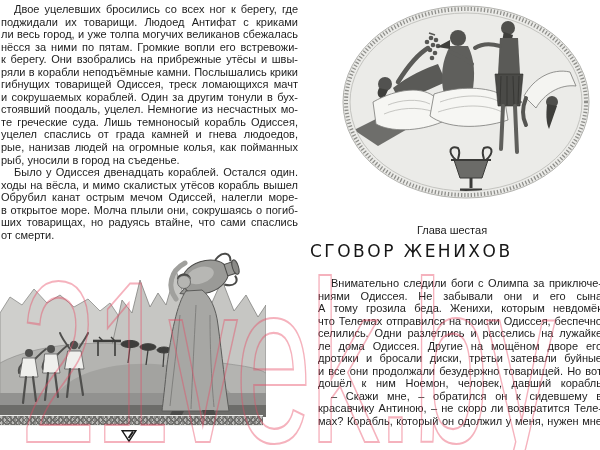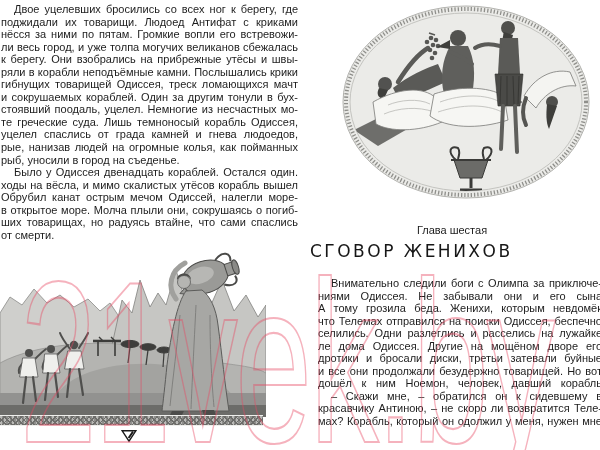--- a/index.html
+++ b/index.html
@@ -34,22 +34,22 @@
              pointer-events:none;z-index:50;white-space:nowrap;}
 </style>
 </head>
 <body>
 
 <div id="stage">
 
   <div class="col body-text" id="left-text">
     <div class="line ind">Двое уцелевших бросились со всех ног к берегу, где</div>
     <div class="line">поджидали их товарищи. Людоед Антифат с криками</div>
+    <div class="line">ли весь город, и уже толпа могучих великанов сбежалась</div>
     <div class="line">нёсся за ними по пятам. Громкие вопли его встревожи-</div>
-    <div class="line">ли весь город, и уже толпа могучих великанов сбежалась</div>
     <div class="line">к берегу. Они взобрались на прибрежные утёсы и швы-</div>
     <div class="line">ряли в корабли неподъёмные камни. Послышались крики</div>
     <div class="line">гибнущих товарищей Одиссея, треск ломающихся мачт</div>
     <div class="line">и сокрушаемых кораблей. Один за другим тонули в бух-</div>
     <div class="line">стоявший поодаль, уцелел. Немногие из несчастных мо-</div>
     <div class="line">те греческие суда. Лишь темноносый корабль Одиссея,</div>
     <div class="line">уцелел спаслись от града камней и гнева людоедов, кото-</div>
     <div class="line">рые, нанизав людей на огромные колья, как пойманных</div>
     <div class="line end">рыб, уносили в город на съеденье.</div>
     <div class="line ind">Было у Одиссея двенадцать кораблей. Остался один.</div>

